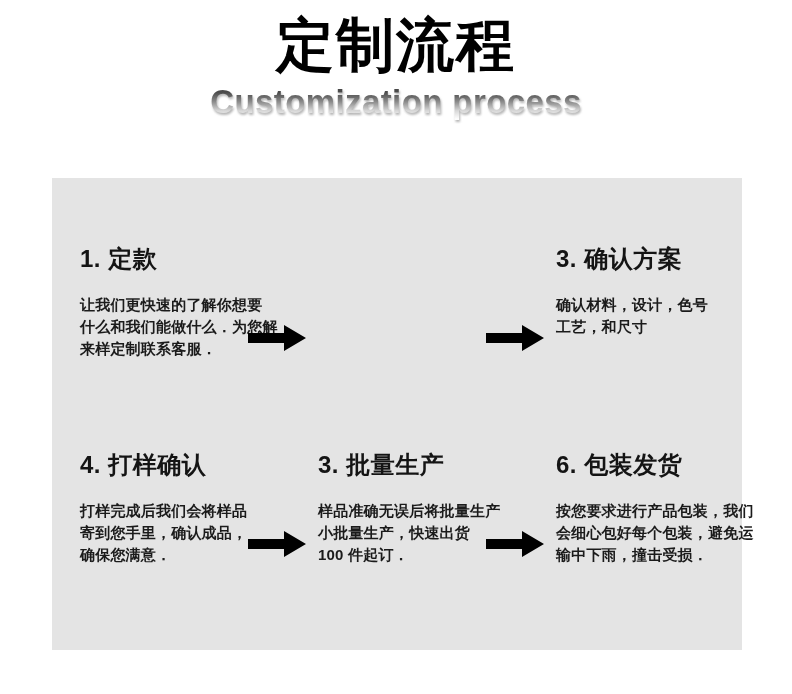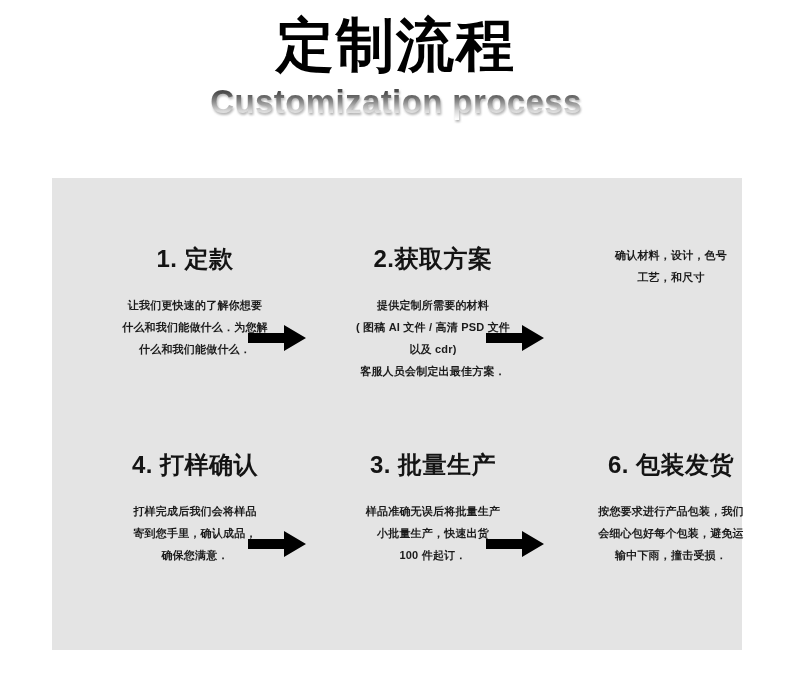--- a/index.html
+++ b/index.html
@@ -71,41 +71,40 @@
     position: absolute;
     left: 0;
     top: 0;
     width: 690px;
     height: 472px;
   }
 
   .step {
     position: absolute;
     width: 230px;
-    text-align: center;
   }
   .step-r0 { top: 66px; }
   .step-r1 { top: 272px; }
   .step-c0 { left: 28px; }
   .step-c1 { left: 266px; }
   .step-c2 { left: 504px; }
 
   .step-title {
     font-family: "Liberation Sans", "DejaVu Sans", sans-serif;
     font-size: 24px;
     font-weight: bold;
     color: #141414;
     line-height: 30px;
     margin: 0 0 20px 0;
     white-space: nowrap;
     letter-spacing: 0.5px;
   }
   .step-body {
     font-family: "Liberation Sans", "DejaVu Sans", sans-serif;
-    font-size: 11px;
+    font-size: 15px;
     font-weight: bold;
     color: #1b1b1b;
     line-height: 22px;
     margin: 0;
     letter-spacing: 0.2px;
   }
   .step-body .line {
     display: block;
     white-space: nowrap;
   }
@@ -131,35 +130,27 @@
 </div>
 
 <div class="panel">
   <div class="grid">
 
     <div class="step step-r0 step-c0">
       <div class="step-title">1. 定款</div>
       <div class="step-body">
         <span class="line">让我们更快速的了解你想要</span>
         <span class="line">什么和我们能做什么．为您解</span>
-        <span class="line">什么和我们能做什么．</span>
-      </div>
-    </div>
-
-    <div class="step step-r0 step-c1">
-      <div class="step-title">2.获取方案</div>
-      <div class="step-body">
-        <span class="line">提供定制所需要的材料</span>
-        <span class="line">( 图稿 AI 文件 / 高清 PSD 文件</span>
-        <span class="line">以及 cdr)</span>
-        <span class="line">客服人员会制定出最佳方案．</span>
-      </div>
-    </div>
+        <span class="line">来样定制联系客服．</span>
+      </div>
+    </div>
+
 
     <div class="step step-r0 step-c2">
+      <div class="step-title">3. 确认方案</div>
       <div class="step-body">
         <span class="line">确认材料，设计，色号</span>
         <span class="line">工艺，和尺寸</span>
       </div>
     </div>
 
     <div class="step step-r1 step-c0">
       <div class="step-title">4. 打样确认</div>
       <div class="step-body">
         <span class="line">打样完成后我们会将样品</span>

